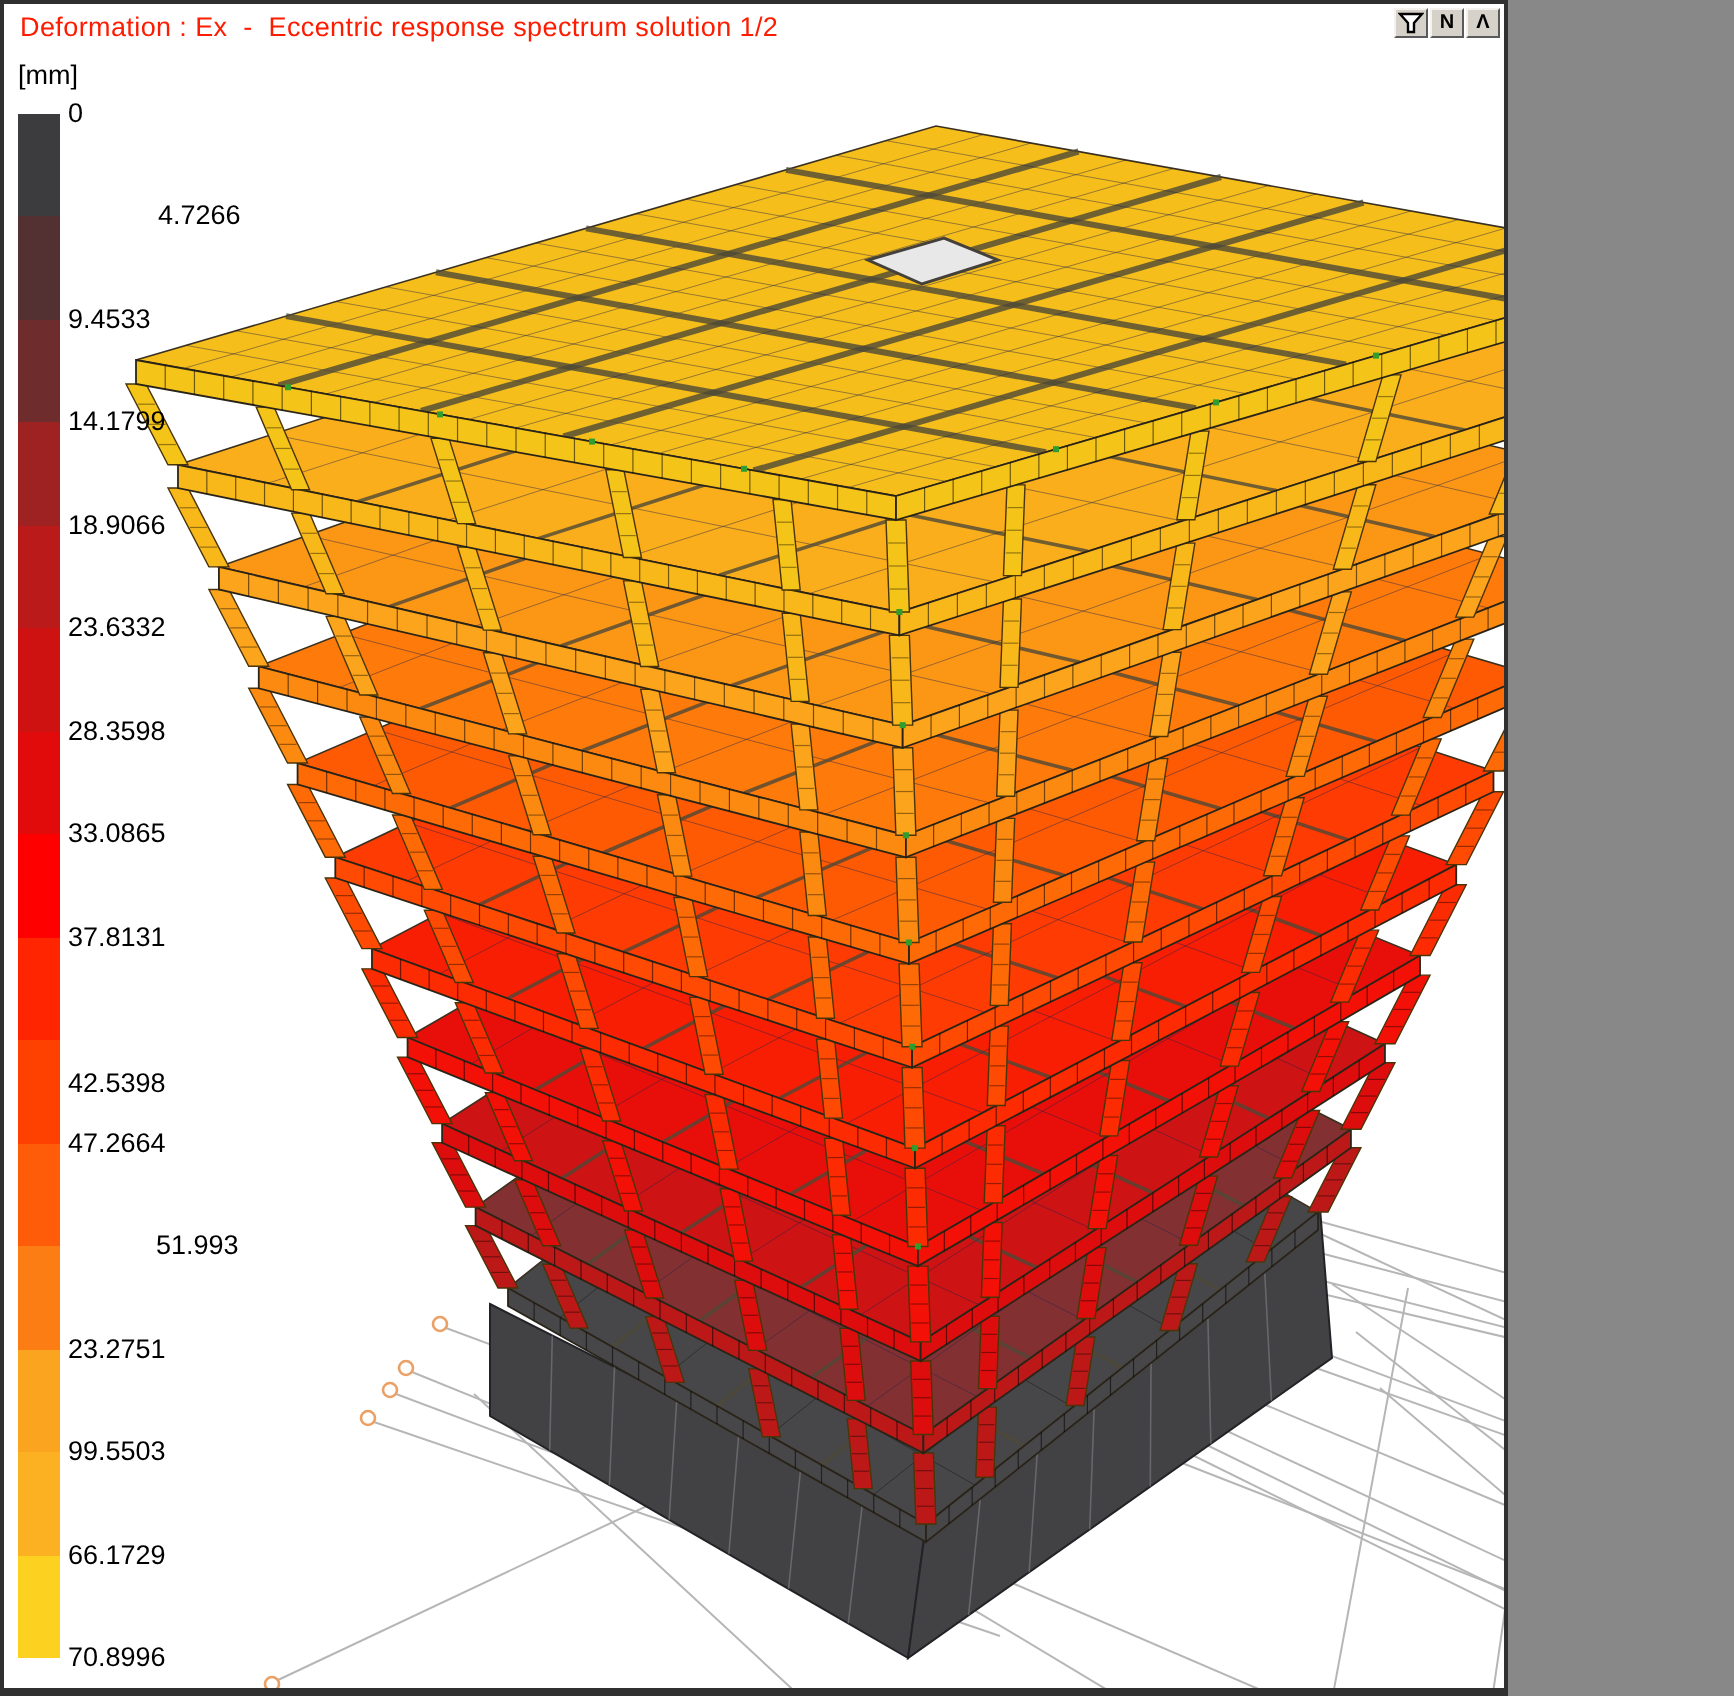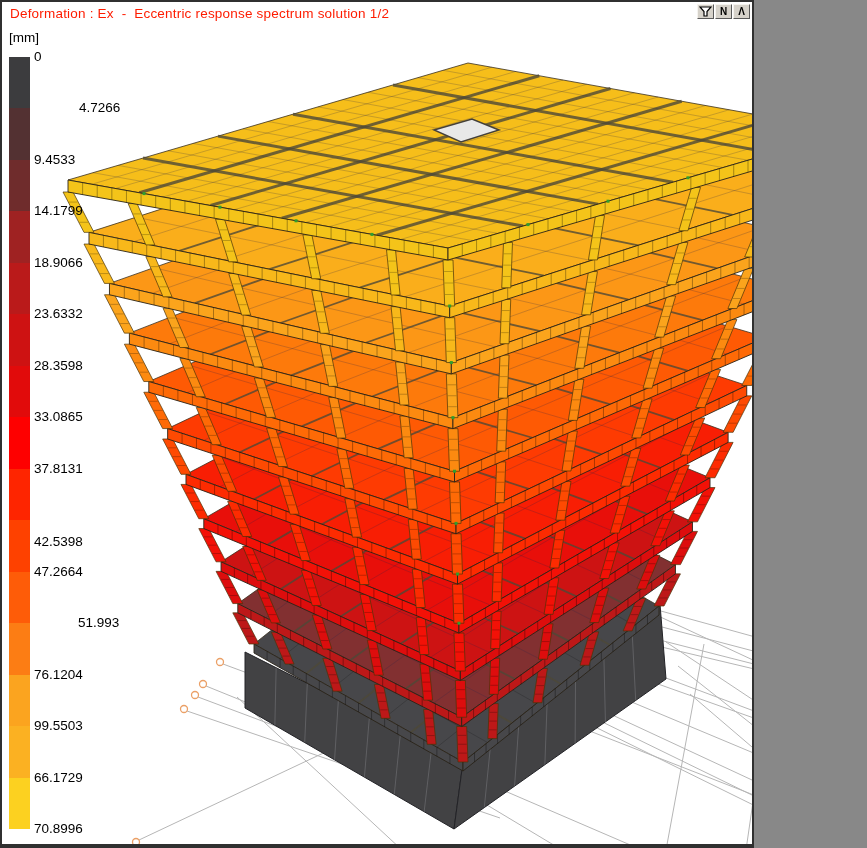--- a/index.html
+++ b/index.html
@@ -1239,20 +1239,20 @@
         <div class="legend-label" style="left: 32px; top: 149.933px;">9.4533</div>
         <div class="legend-label" style="left: 32px; top: 201.4px;">14.1799</div>
         <div class="legend-label" style="left: 32px; top: 252.867px;">18.9066</div>
         <div class="legend-label" style="left: 32px; top: 304.333px;">23.6332</div>
         <div class="legend-label" style="left: 32px; top: 355.8px;">28.3598</div>
         <div class="legend-label" style="left: 32px; top: 407.267px;">33.0865</div>
         <div class="legend-label" style="left: 32px; top: 458.733px;">37.8131</div>
         <div class="legend-label" style="left: 32px; top: 517px; margin-top: 15px;">42.5398</div>
         <div class="legend-label" style="left: 32px; top: 561.667px;">47.2664</div>
         <div class="legend-label" style="left: 32px; top: 613.133px; margin-left: 44px;">51.993</div>
-        <div class="legend-label" style="left: 32px; top: 664.6px;">76.1204</div>
+        <div class="legend-label" style="left: 32px; top: 664.6px;">23.2751</div>
         <div class="legend-label" style="left: 32px; top: 716.067px;">99.5503</div>
         <div class="legend-label" style="left: 32px; top: 767.533px;">66.1729</div>
         <div class="legend-label" style="left: 32px; top: 819px;">70.8996</div>
       </div>
   </div>
 
 </div>
 
 </body></html>

